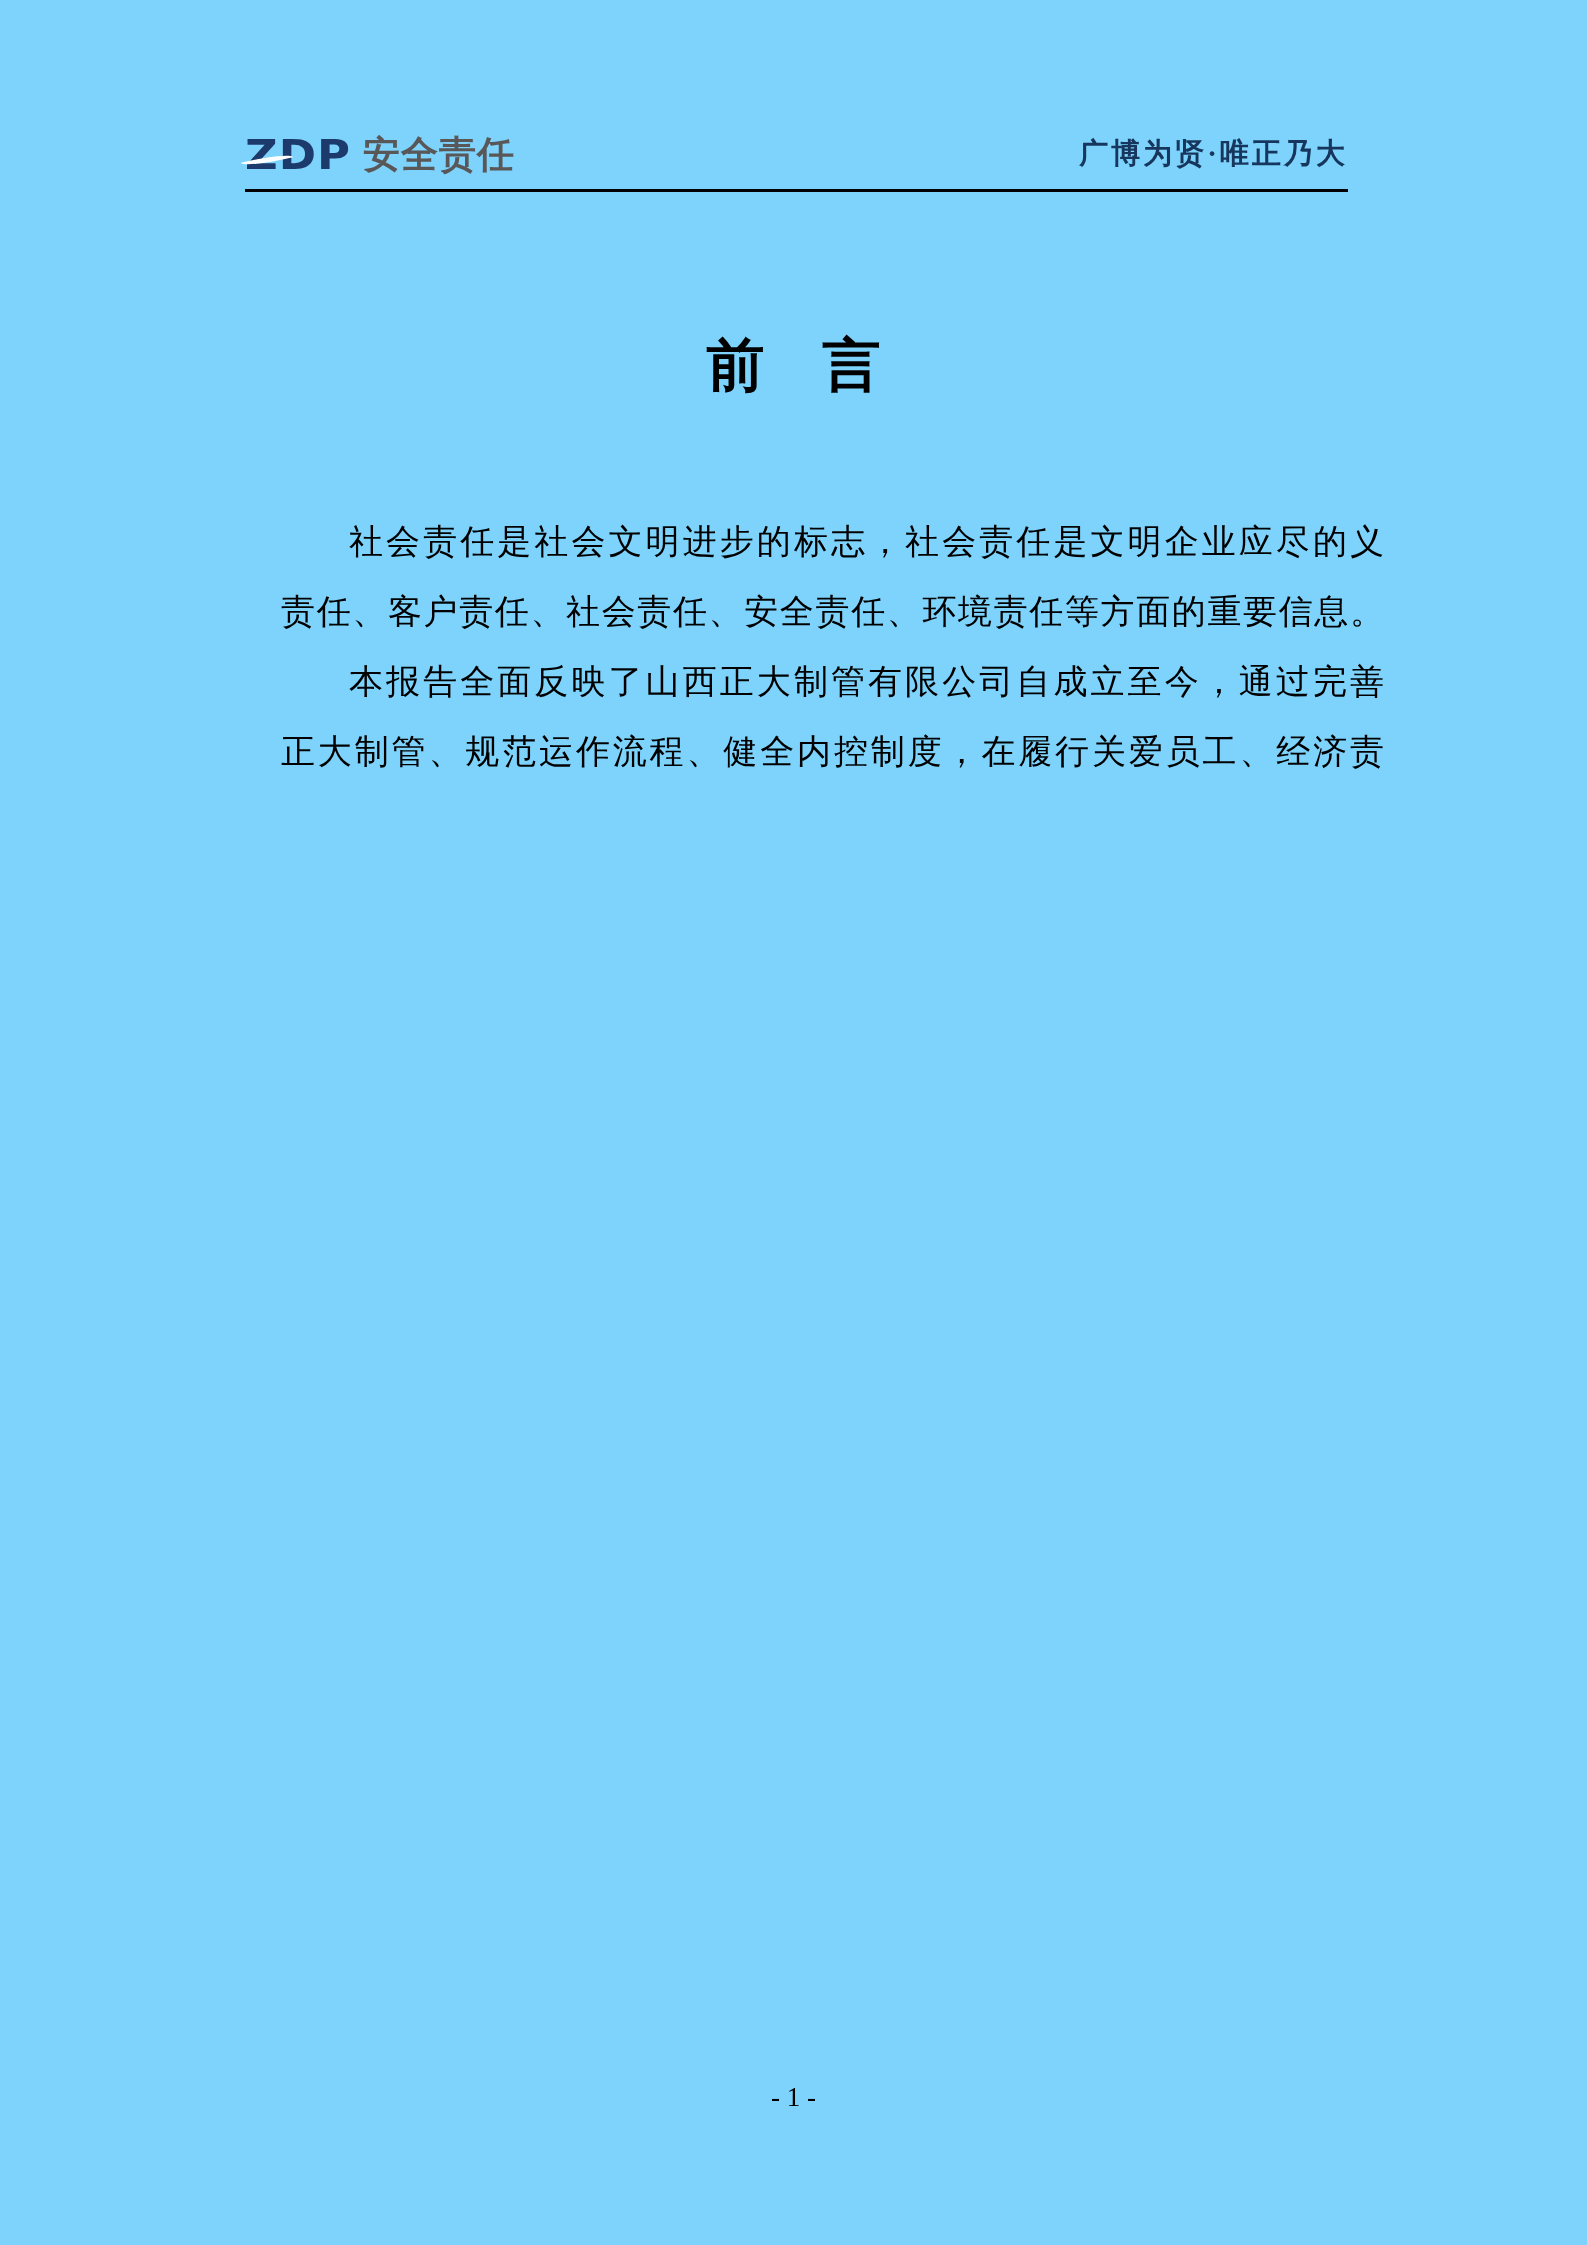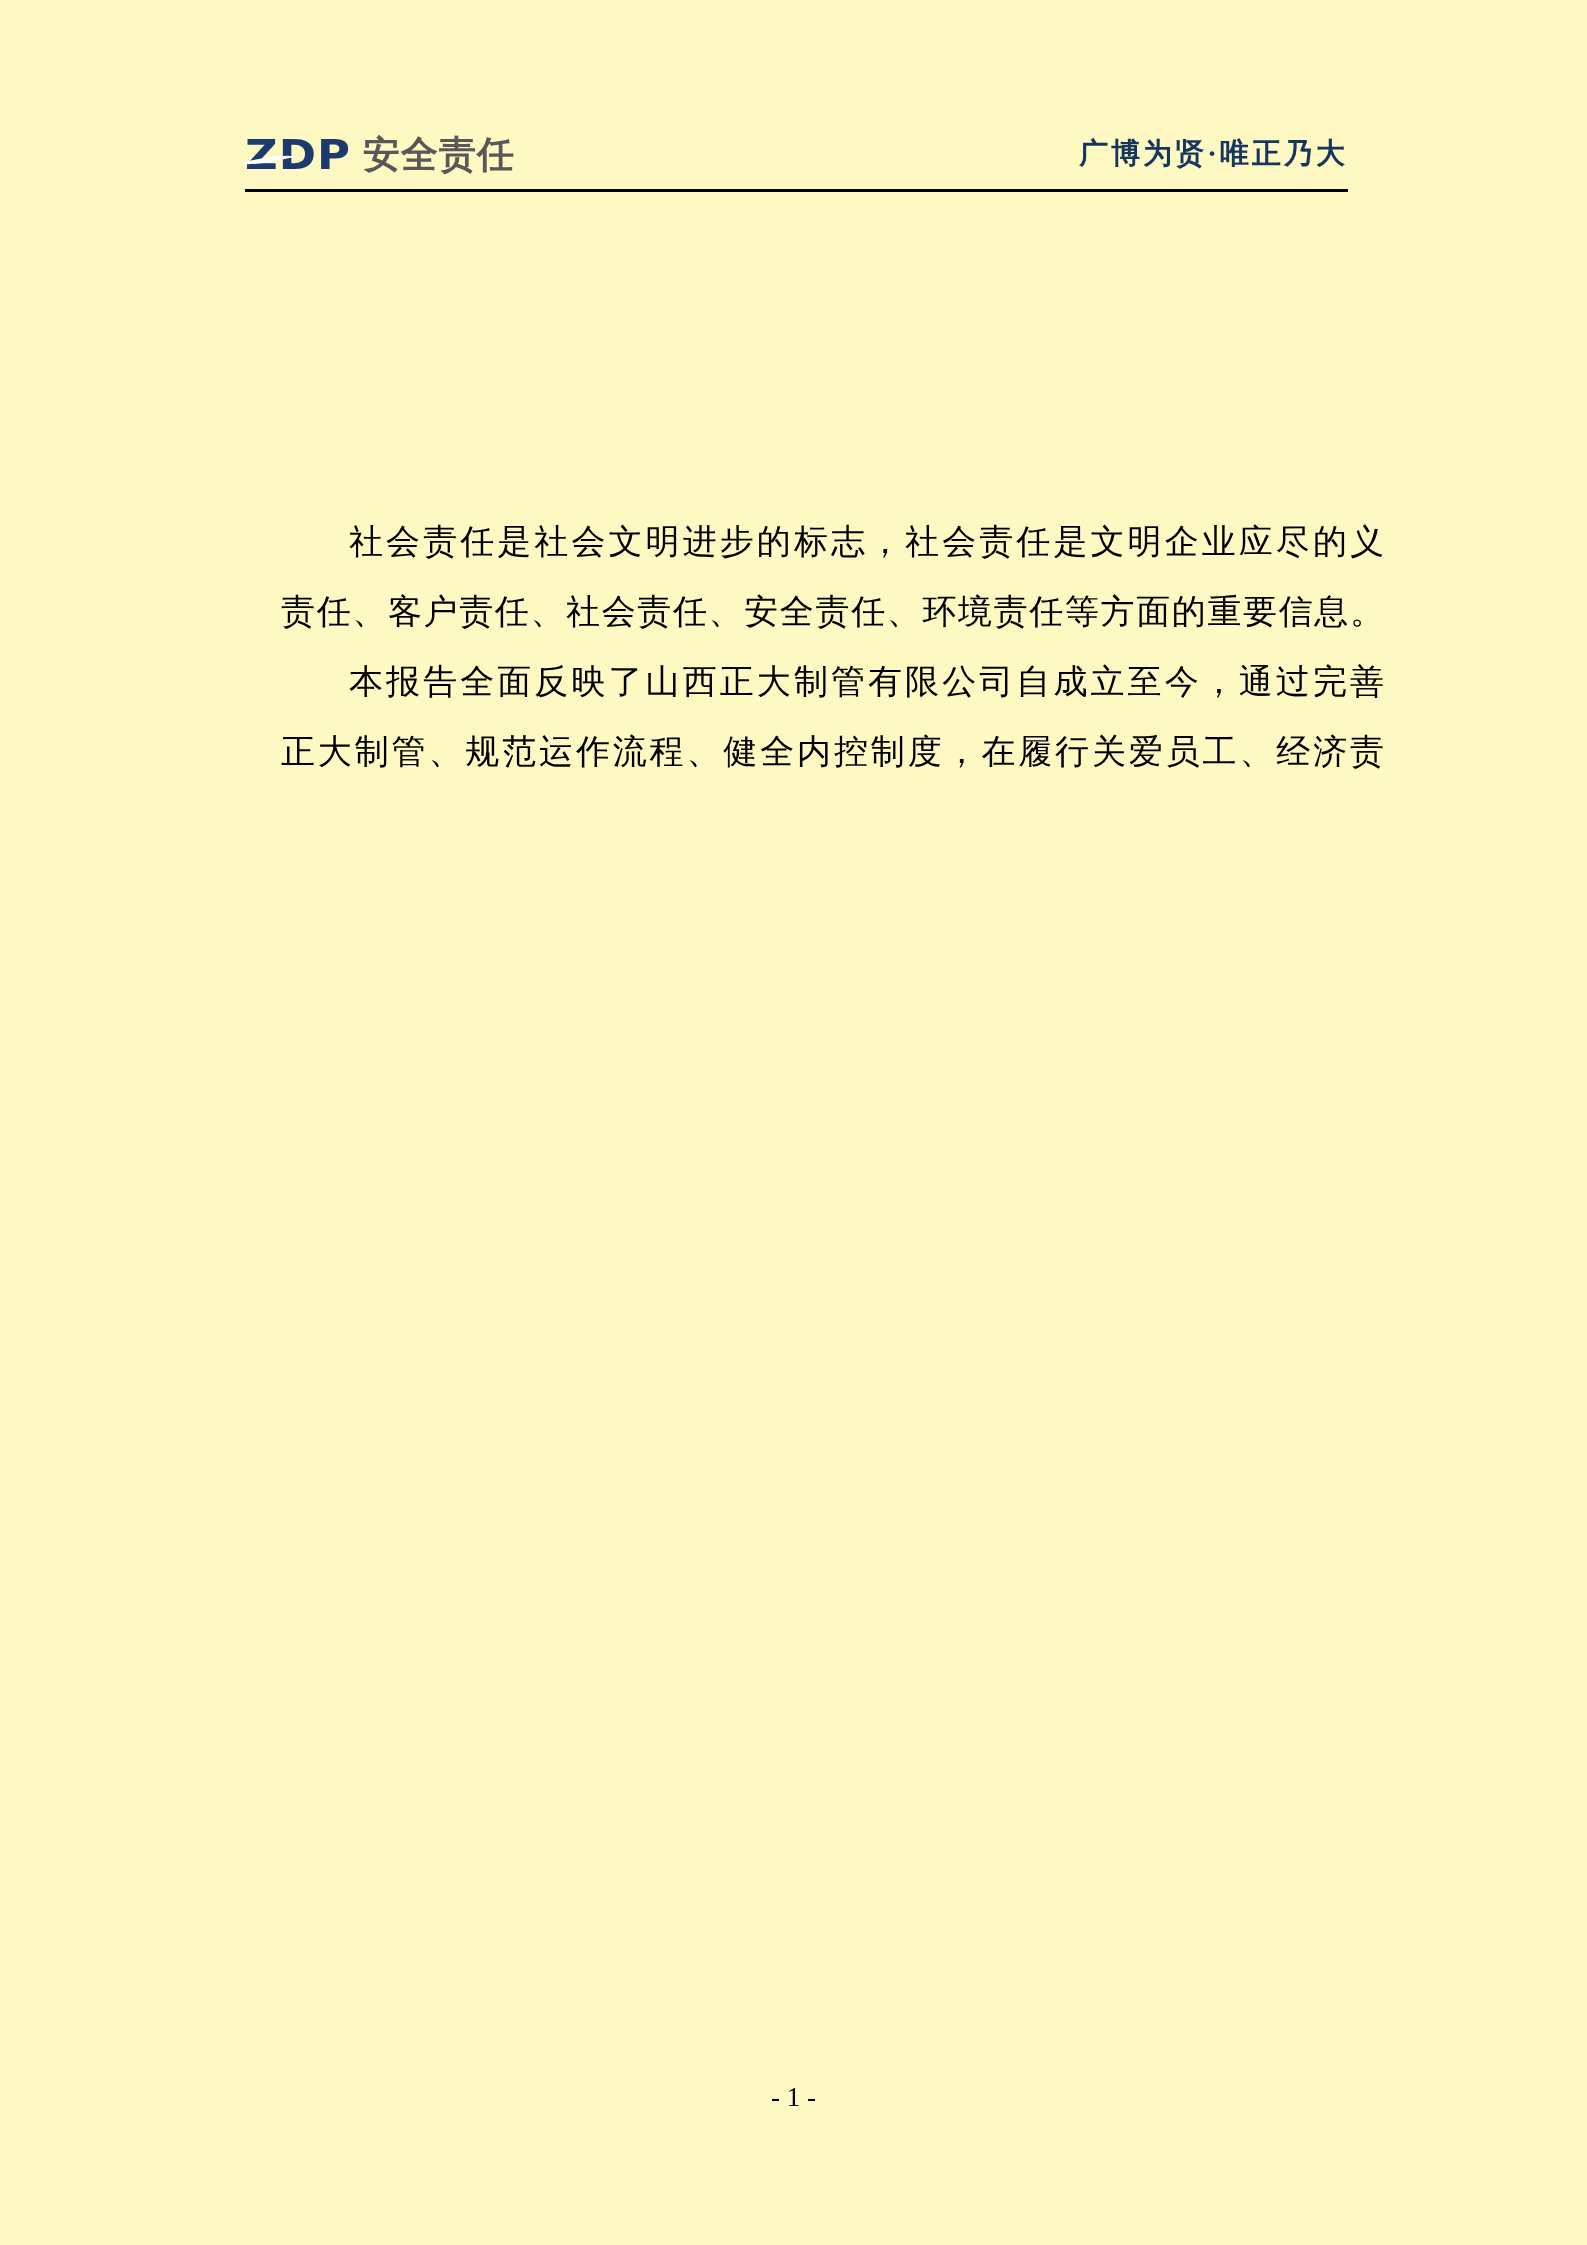--- a/index.html
+++ b/index.html
@@ -1,21 +1,21 @@
 <!DOCTYPE html>
 <html><head>
 <meta charset="utf-8">
 <style>
   * { margin: 0; padding: 0; box-sizing: border-box; }
   html, body { background: #ffffff; }
   .page {
     position: relative;
     width: 1587px;
     height: 2245px;
-    background: #fef9c3;
+    background: #7dd3fc;
     overflow: hidden;
     font-family: "Liberation Serif", "DejaVu Serif", serif;
     color: #000000;
   }
 
   
   .header {
     position: absolute;
     left: 245px;
     top: 132px;
@@ -131,20 +131,21 @@
       <span class="logo-abbr">
         <span>ZDP</span>
         <span class="logo-swoosh"></span>
       </span>
       <span class="logo-cjk">安全责任</span>
     </div>
     <div class="slogan">广博为贤·唯正乃大</div>
   </div>
   <div class="header-rule"></div>
 
+  <div class="doc-title">前　言</div>
 
   <div class="body-text">
     <div class="line j indent">社会责任是社会文明进步的标志，社会责任是文明企业应尽的义</div>
     <div class="line j">责任、客户责任、社会责任、安全责任、环境责任等方面的重要信息。</div>
     <div class="line j indent">本报告全面反映了山西正大制管有限公司自成立至今，通过完善</div>
     <div class="line j">正大制管、规范运作流程、健全内控制度，在履行关爱员工、经济责</div>
   </div>
 
   <div class="footer">- 1 -</div>
 

